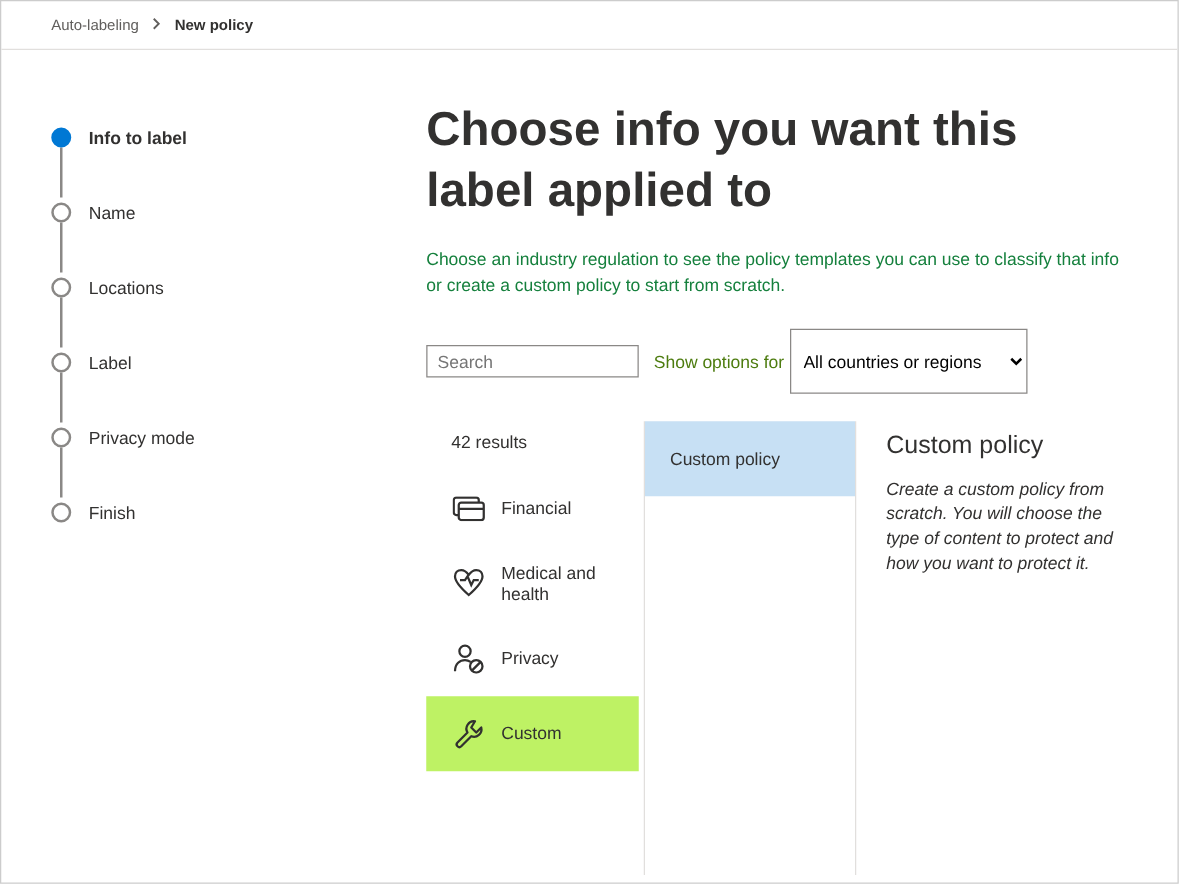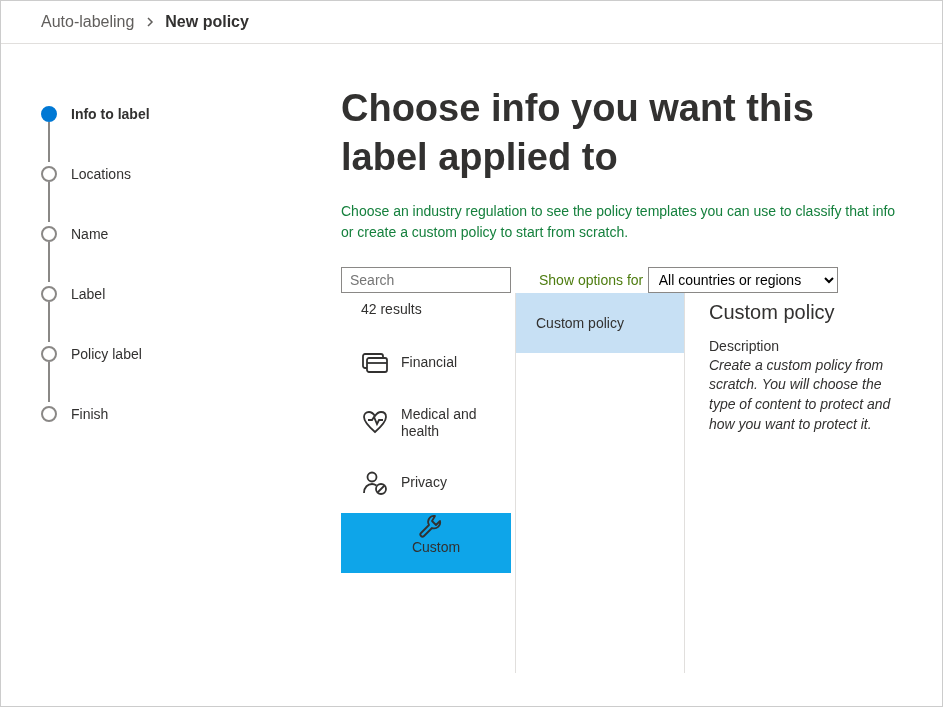--- a/index.html
+++ b/index.html
@@ -7,21 +7,21 @@
   font-family: "Segoe UI", -apple-system, sans-serif;
   background: #fff;
   color: #323130;
   width: 943px;
   height: 707px;
   overflow: hidden;
   border: 1px solid #ccc;
 }
 .breadcrumb {
   padding: 12px 40px;
-  font-size: 16px;
+  font-size: 12px;
   color: #605e5c;
   border-bottom: 1px solid #e1dfdd;
 }
 .breadcrumb .chev {
   display: inline-block;
   margin: 0 6px;
   color: #605e5c;
 }
 .breadcrumb .current { color: #323130; font-weight: 600; }
 .layout { display: flex; height: calc(100% - 45px); }
@@ -76,55 +76,56 @@
 }
 .subtitle {
   font-size: 14px;
   color: #15803d;
   line-height: 1.5;
   margin-bottom: 24px;
 }
 .filter-row {
   display: flex;
   align-items: center;
-  gap: 28px;
+  gap: 12px;
+  margin-bottom: 22px;
 }
 .search-input {
   width: 170px;
   padding: 4px 8px;
   font-size: 14px;
   border: 1px solid #8a8886;
   font-family: inherit;
   color: #605e5c;
 }
 .show-options { font-size: 14px; color: #4d7c0f; }
 select {
   font-family: inherit;
   font-size: 14px;
-  padding: 3px 6px;
+  padding: 16px 6px;
   border: 1px solid #8a8886;
   background: #fff;
   width: 190px;
 }
 .columns { display: flex; gap: 4px; height: 380px; }
 .col-categories {
   width: 170px;
 }
 .results-count {
   font-size: 14px;
   padding: 8px 0 16px 20px;
 }
 .cat {
   display: flex;
   align-items: center;
   height: 60px;
   padding: 0 12px 0 20px;
   cursor: pointer;
 }
-.cat.selected { background: #0ea5e9; flex-direction: column; }
+.cat.selected { background: #bef264; }
 .cat .icon {
   width: 28px;
   display: flex;
   align-items:center;
   justify-content:center;
   flex-shrink:0;
 }
 .cat .text {
   margin-left: 12px;
   font-size: 14px;
@@ -180,36 +181,36 @@
 <div class="layout">
   <nav class="sidebar">
     <ul class="steps" id="steps">
         <li class="step active">
     <span class="dot"></span>
     <span class="label">Info to label</span>
     <span class="line"></span>
         </li>
         <li class="step">
     <span class="dot"></span>
+    <span class="label">Name</span>
+    <span class="line"></span>
+        </li>
+        <li class="step">
+    <span class="dot"></span>
     <span class="label">Locations</span>
     <span class="line"></span>
         </li>
         <li class="step">
     <span class="dot"></span>
-    <span class="label">Name</span>
-    <span class="line"></span>
-        </li>
-        <li class="step">
-    <span class="dot"></span>
     <span class="label">Label</span>
     <span class="line"></span>
         </li>
         <li class="step">
     <span class="dot"></span>
-    <span class="label">Policy label</span>
+    <span class="label">Privacy mode</span>
     <span class="line"></span>
         </li>
         <li class="step">
     <span class="dot"></span>
     <span class="label">Finish</span>
     </li>
       </ul>
   </nav>
 
   <main class="main">
@@ -270,18 +271,17 @@
             </div>
           </div>
       </div>
       <div class="col-templates" id="templates">
           <div class="template-item selected">
             <span>Custom policy</span>
           </div>
         </div>
       <div class="col-details">
         <div class="details-title">Custom policy</div>
-        <div class="details-label">Description</div>
         <div class="details-desc">Create a custom policy from scratch. You will choose the type of content to protect and how you want to protect it.</div>
       </div>
     </div>
   </main>
 </div>
 
 </body></html>

